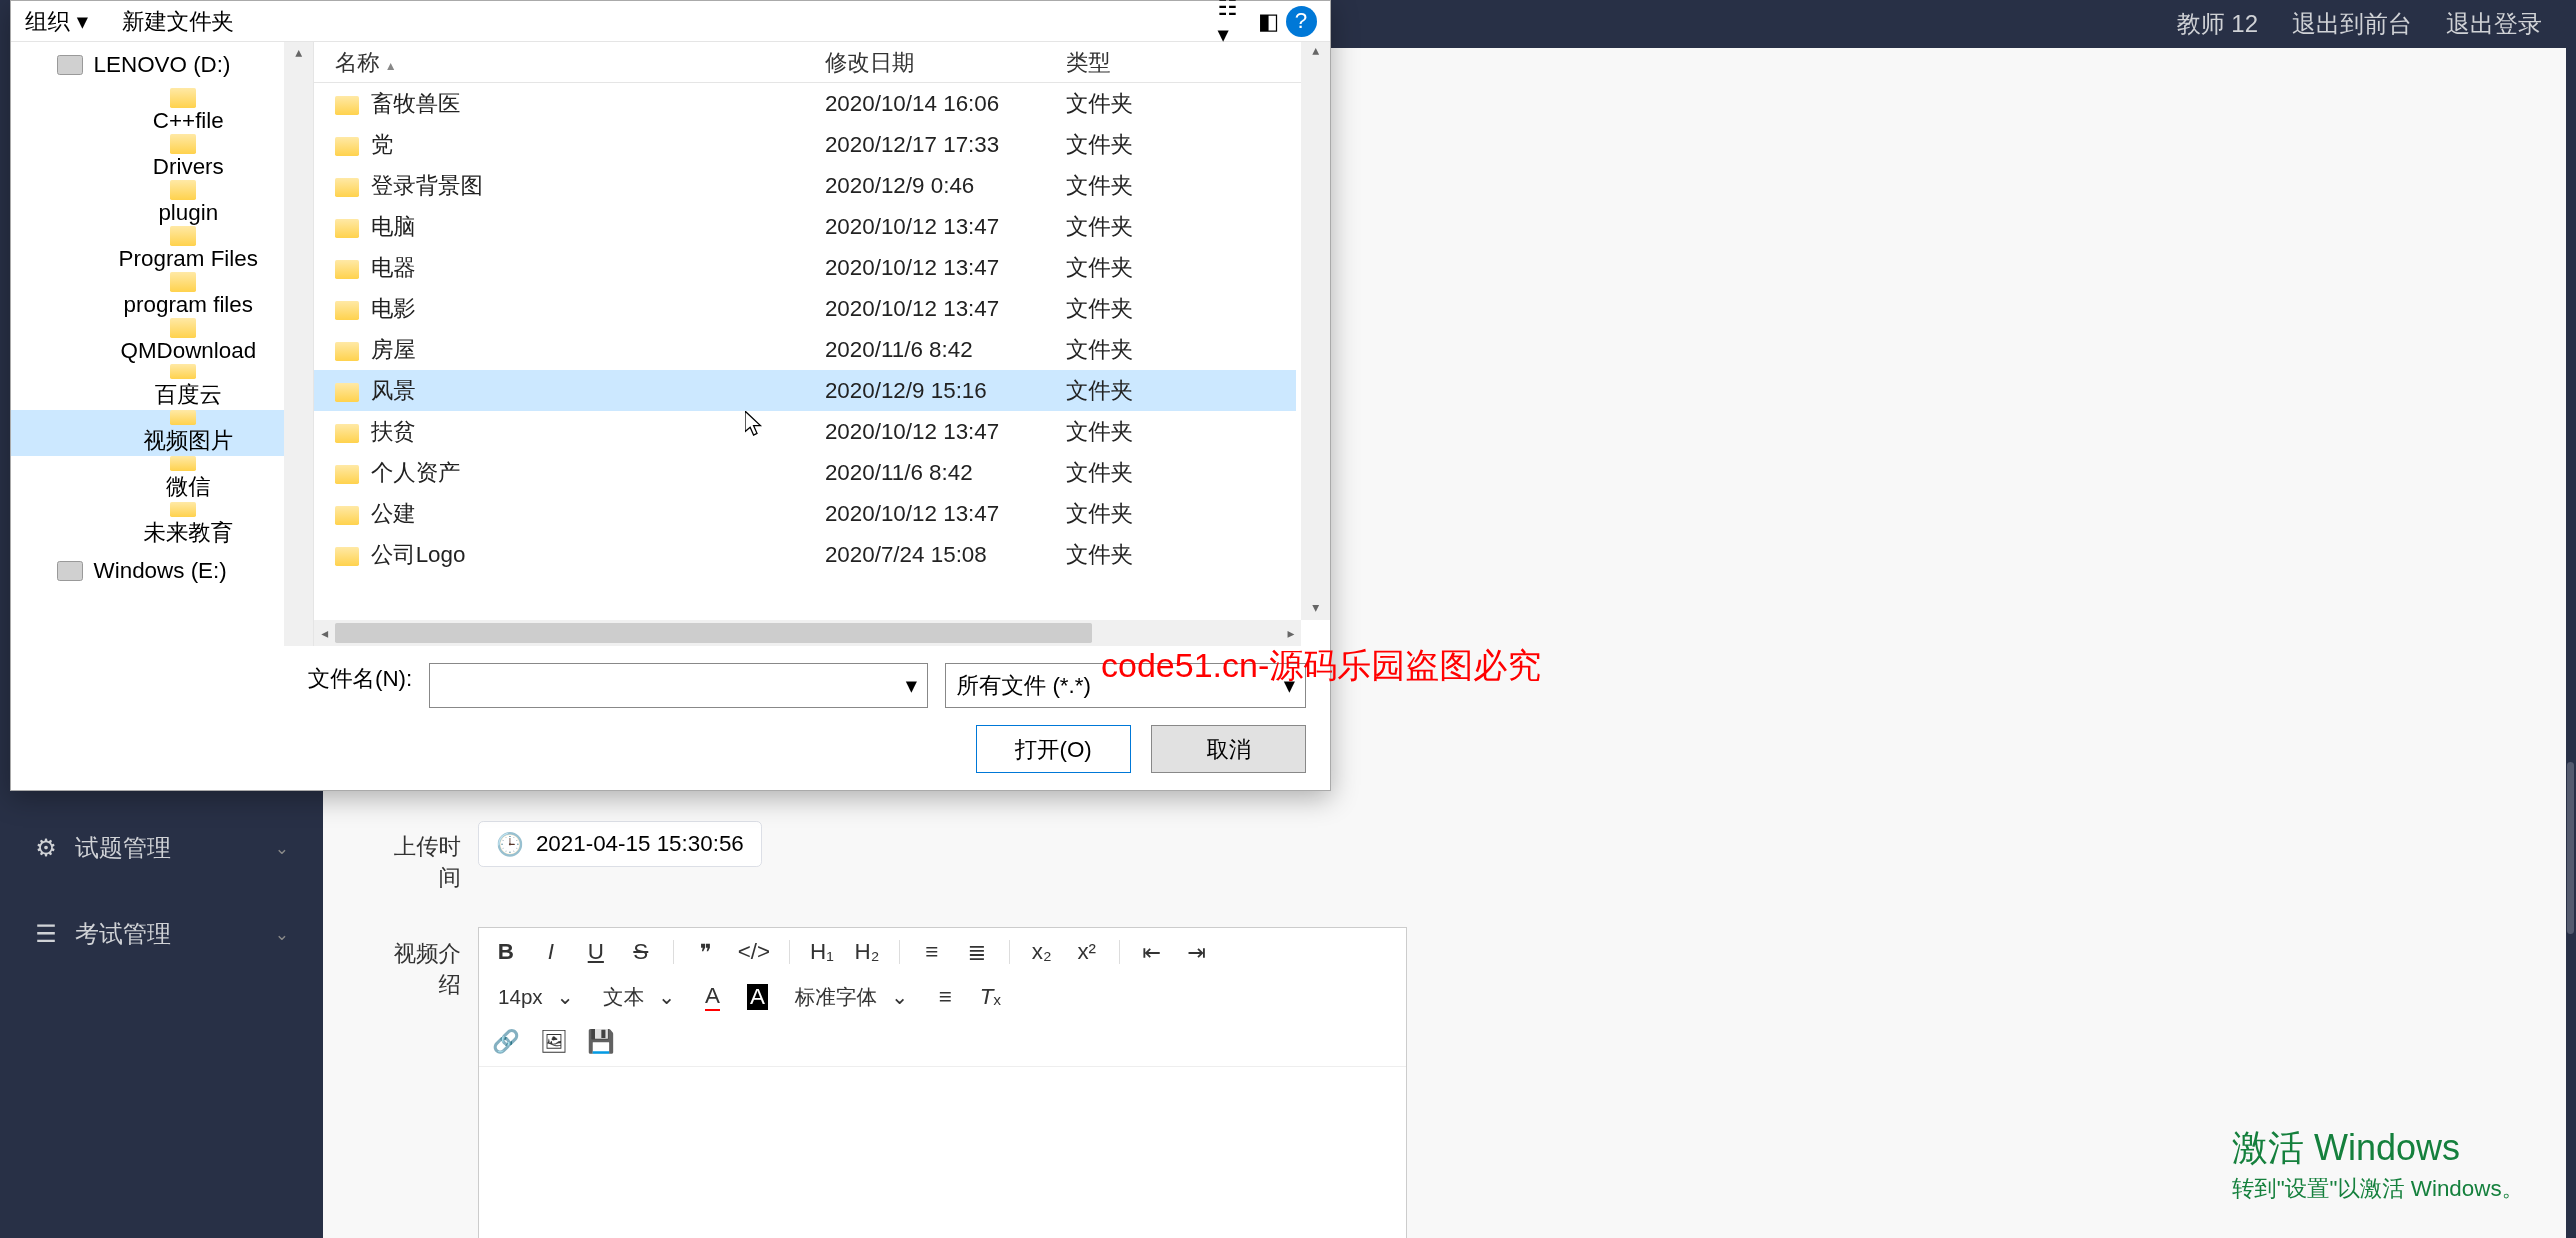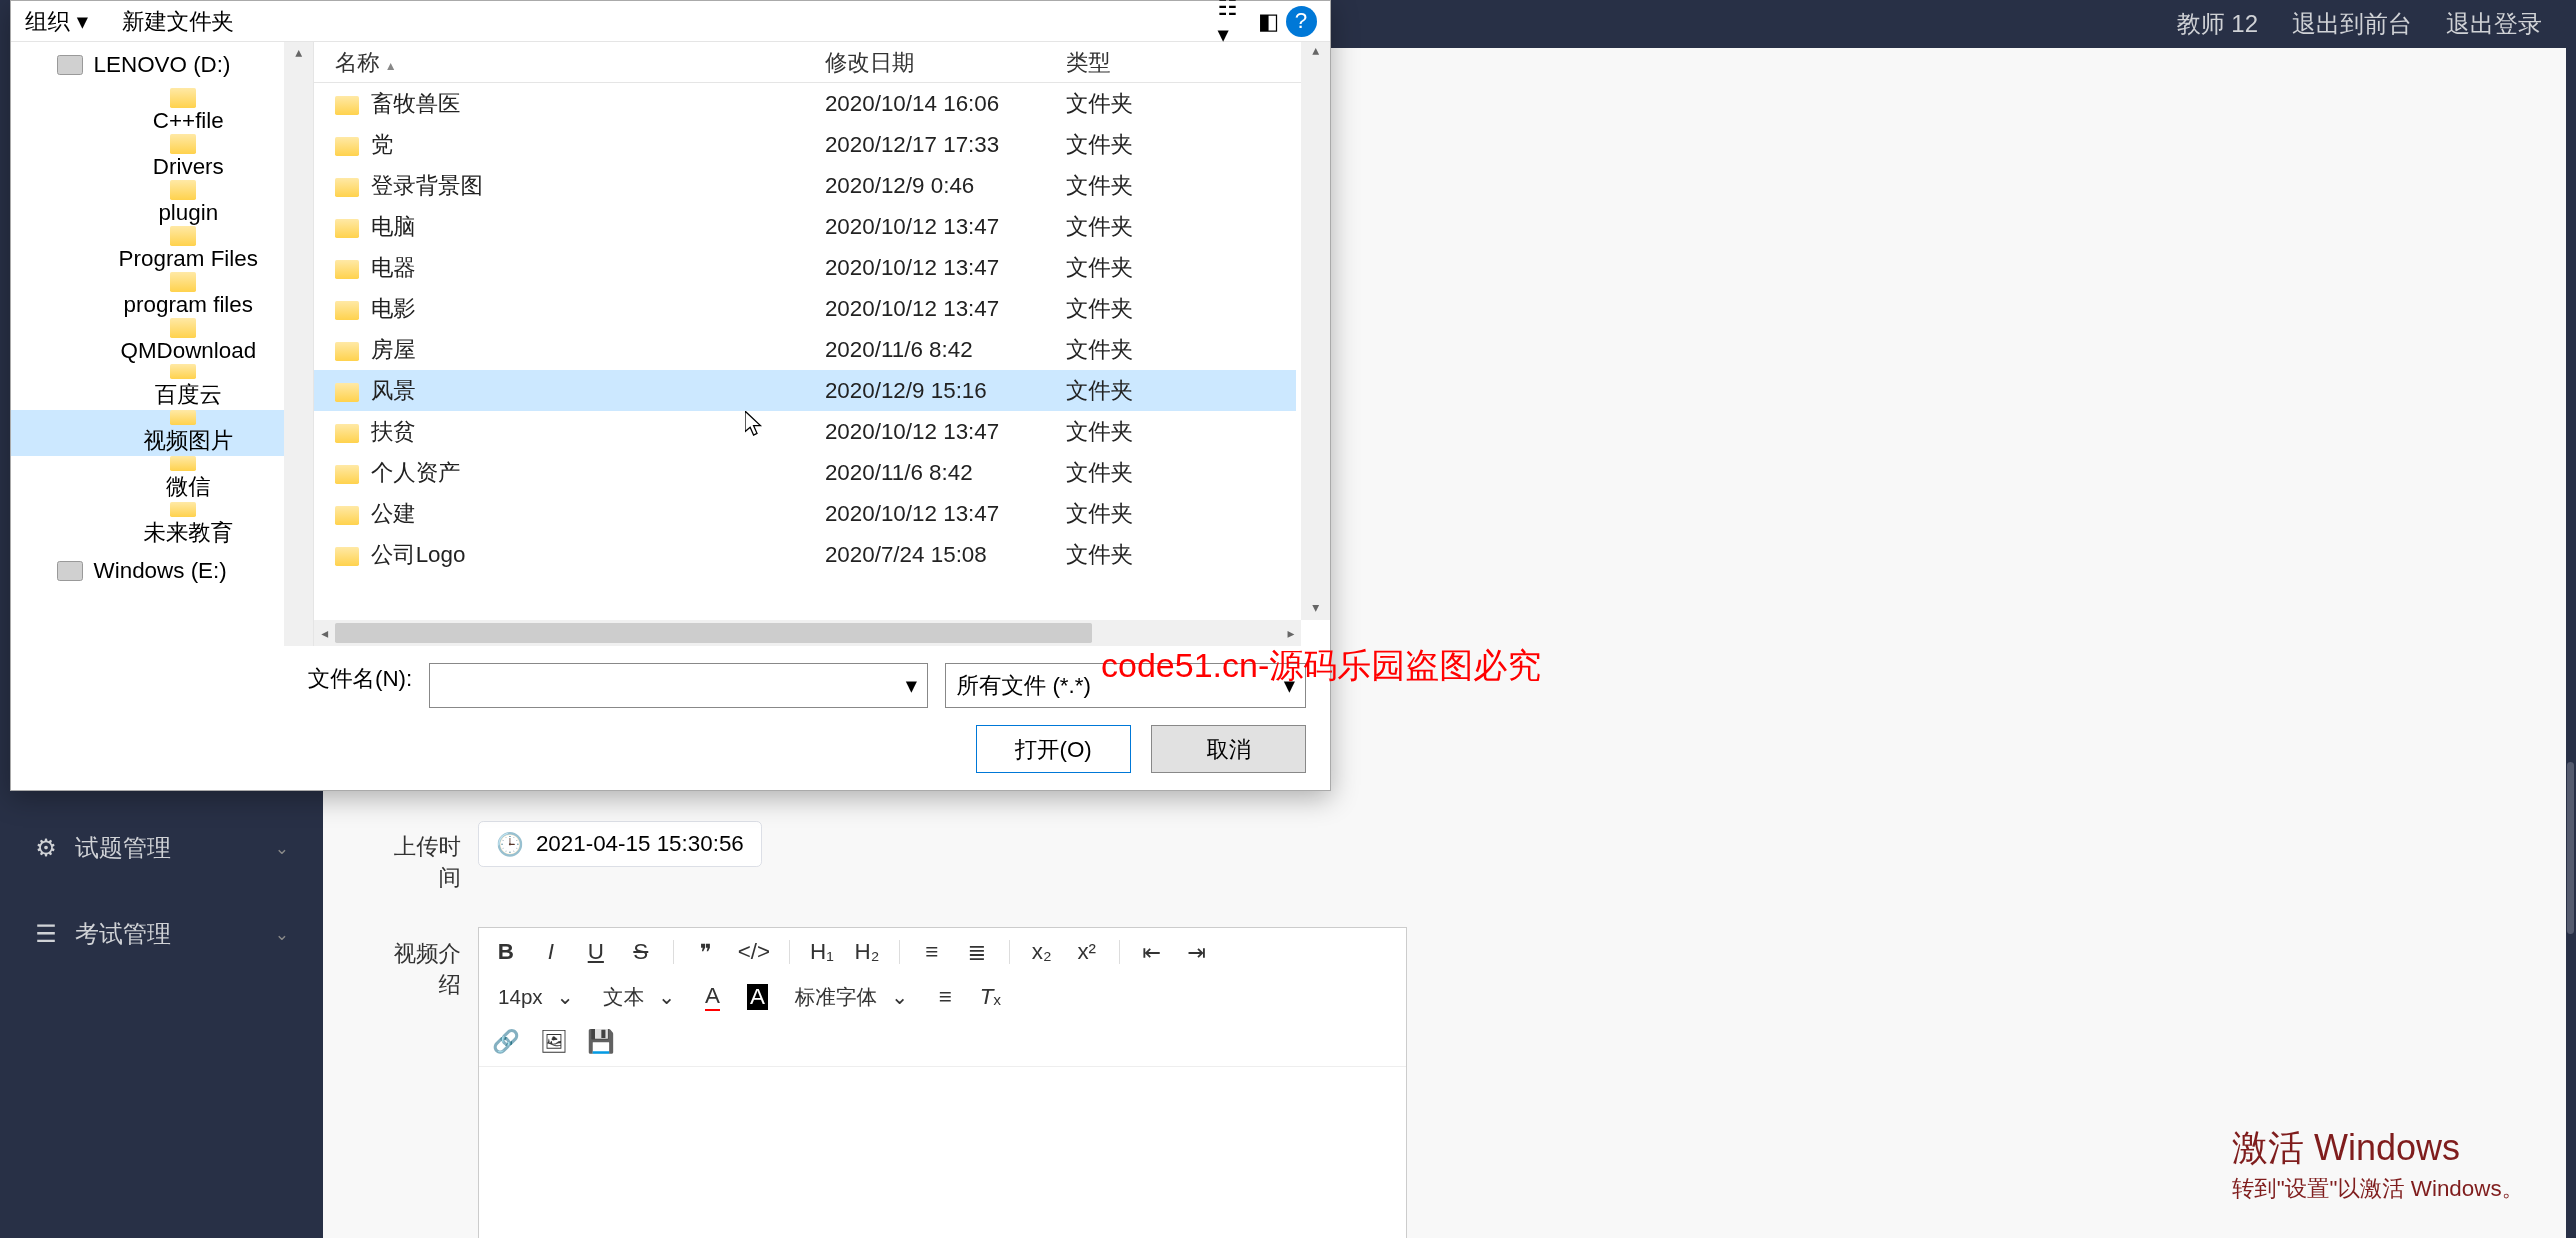--- a/index.html
+++ b/index.html
@@ -87,21 +87,21 @@
 .filedlg .footer .btn { width: 155px; height: 48px; border: 0.9px solid #888; background: #e1e1e1; font-size: 22.4px; display: inline-flex; align-items: center; justify-content: center; cursor: pointer; text-align: right; }
 .filedlg .footer .btn.primary { border: 1.7px solid #0078d7; background: #fff; }
 
 
 .cursor { position: absolute; z-index: 50; font-size: 27.5px; color: #000; pointer-events: none; }
 
 
 .redtext { position: absolute; z-index: 20; color: #ff0000; font-size: 34px; font-weight: 500; white-space: nowrap; }
 
 
-.activate { position: absolute; right: 52px; bottom: 34px; z-index: 3; color: #7f1d1d; text-align: left; }
+.activate { position: absolute; right: 52px; bottom: 34px; z-index: 3; color: #15803d; text-align: left; }
 .activate .t1 { font-size: 36px; }
 .activate .t2 { font-size: 22.4px; }
 
 
 .right-sb { position: absolute; top: 48px; right: 0; bottom: 0; width: 10.3px; background: #283046; z-index: 3; }
 .right-sb .thumb { position: absolute; top: 60%; left: 1.7px; right: 1.7px; height: 172px; background: #555b6e; border-radius: 3.4px; }
 </style>
 </head>
 <body>
 

